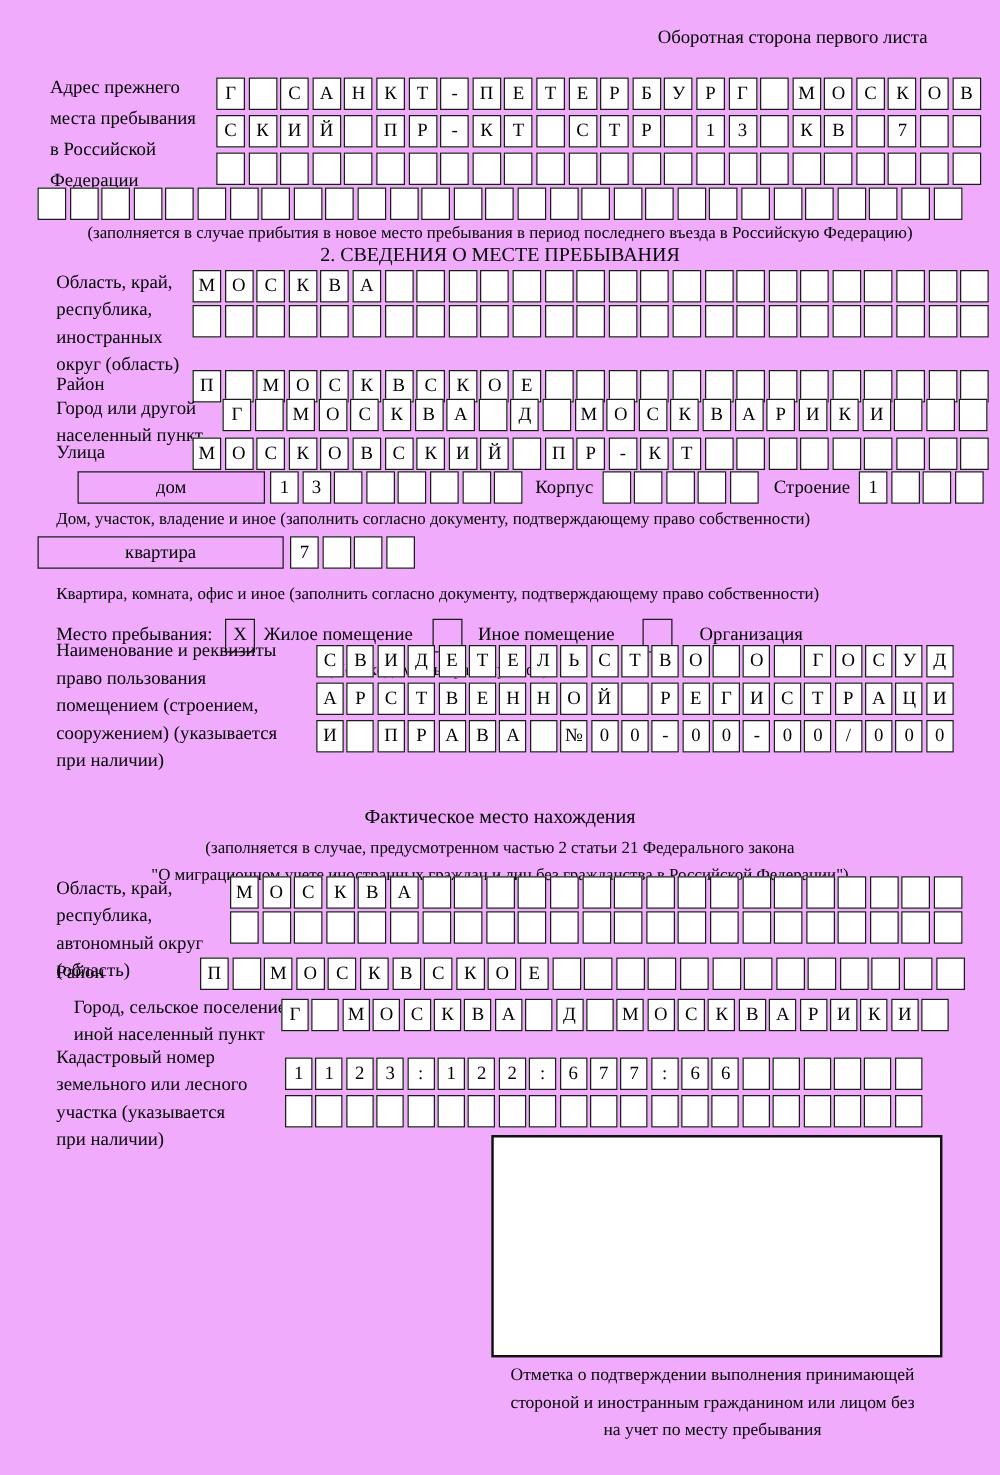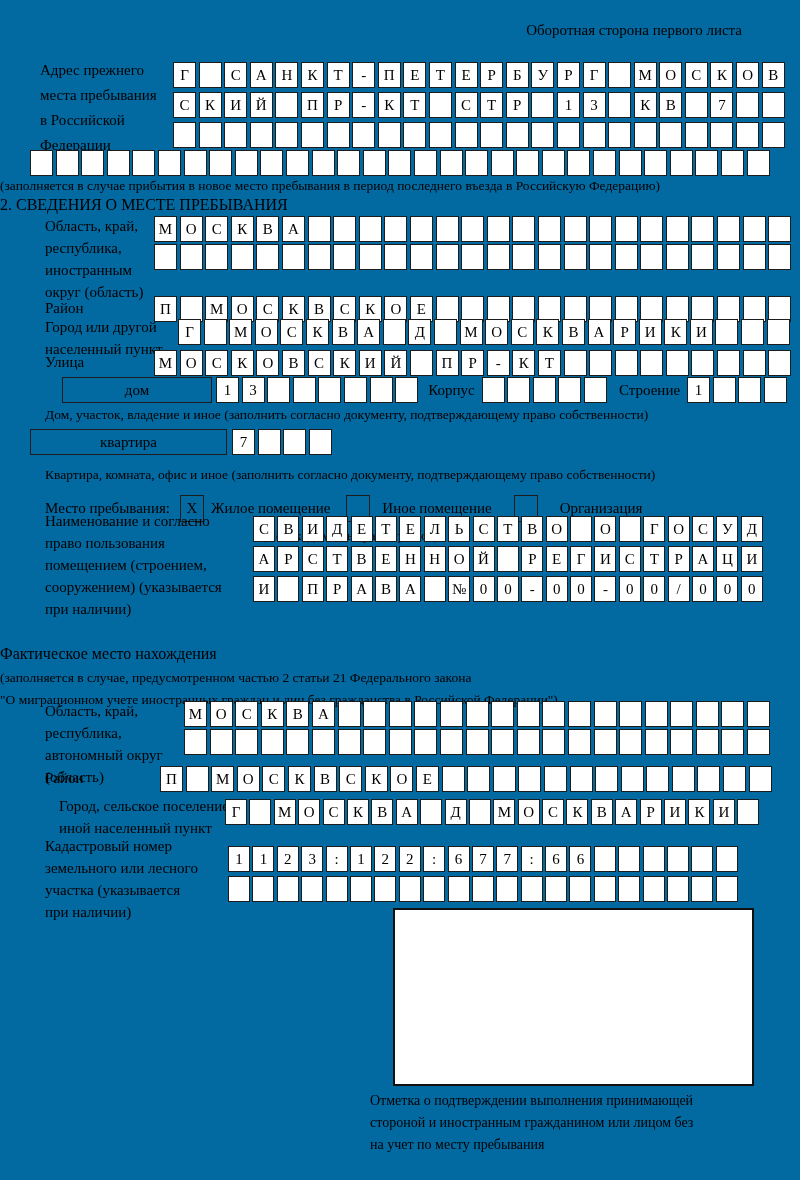--- a/index.html
+++ b/index.html
@@ -1,27 +1,27 @@
 <!DOCTYPE html>
 <html><head>
 <meta charset="utf-8">
 <style>
   html,body { margin:0; padding:0; background:#888; }
   #page {
     position:relative; width:800px; height:1180px; margin:0 auto;
-    background:#0369a1; color:#000;
+    background:#f0abfc; color:#000;
     font-family:"Liberation Serif","DejaVu Serif",serif;
     overflow:hidden;
   }
   .abs { position:absolute; }
   .tline { line-height:22px; white-space:nowrap; }
   .lh25 .tline { line-height:25px; }
   .label { font-size:15px; }
   .caption { font-size:13.5px; }
-  .center { }
+  .center { text-align:center; }
   .title { font-weight:normal; font-size:16px; }
   .cellrow { display:flex; gap:2.6px; }
   .cell {
     flex:none; width:23px; height:26px; box-sizing:border-box;
     border:1.5px solid #1c1c1c; background:#fff;
     display:flex; align-items:center; justify-content:center;
     font-size:15px; line-height:1;
   }
   .narrow { gap:2.4px; }
   .narrow .cell { width:22px; }
@@ -160,21 +160,21 @@
       <div class="cell"></div>
       <div class="cell"></div>
     </div>
   <div class="abs caption center" style="top:178px; left:0; width:800px;">(заполняется в случае прибытия в новое место пребывания в период последнего въезда в Российскую Федерацию)</div>
 
   <div class="abs title center" style="top:196px; left:0; width:800px;">2. СВЕДЕНИЯ О МЕСТЕ ПРЕБЫВАНИЯ</div>
 
   <div class="abs label" style="top:215px; left:45px;">
       <div class="tline">Область, край,</div>
       <div class="tline">республика,</div>
-      <div class="tline">иностранным</div>
+      <div class="tline">иностранных</div>
       <div class="tline">округ (область)</div>
     </div>
   <div class="abs cellrow" style="top:216px; left:154px;">
       <div class="cell">М</div>
       <div class="cell">О</div>
       <div class="cell">С</div>
       <div class="cell">К</div>
       <div class="cell">В</div>
       <div class="cell">А</div>
       <div class="cell"></div>
@@ -360,21 +360,21 @@
     <div class="checkbox" style="margin-left:10px;">X</div>
     <div class="inlbl" style="margin-left:7px;">Жилое помещение</div>
     <div class="checkbox" style="margin-left:16px;"></div>
     <div class="inlbl" style="margin-left:12px;">Иное помещение</div>
     <div class="checkbox" style="margin-left:22px;"></div>
     <div class="inlbl" style="margin-left:22px;">Организация</div>
   </div>
   <div class="abs caption" style="top:528px; left:160px; width:380px; text-align:center;">(Необходимо выбрать нужное)</div>
 
   <div class="abs label" style="top:510px; left:45px;">
-      <div class="tline">Наименование и согласно</div>
+      <div class="tline">Наименование и реквизиты</div>
       <div class="tline">право пользования</div>
       <div class="tline">помещением (строением,</div>
       <div class="tline">сооружением) (указывается</div>
       <div class="tline">при наличии)</div>
     </div>
   <div class="abs cellrow narrow" style="top:516px; left:253px;">
       <div class="cell">С</div>
       <div class="cell">В</div>
       <div class="cell">И</div>
       <div class="cell">Д</div>

